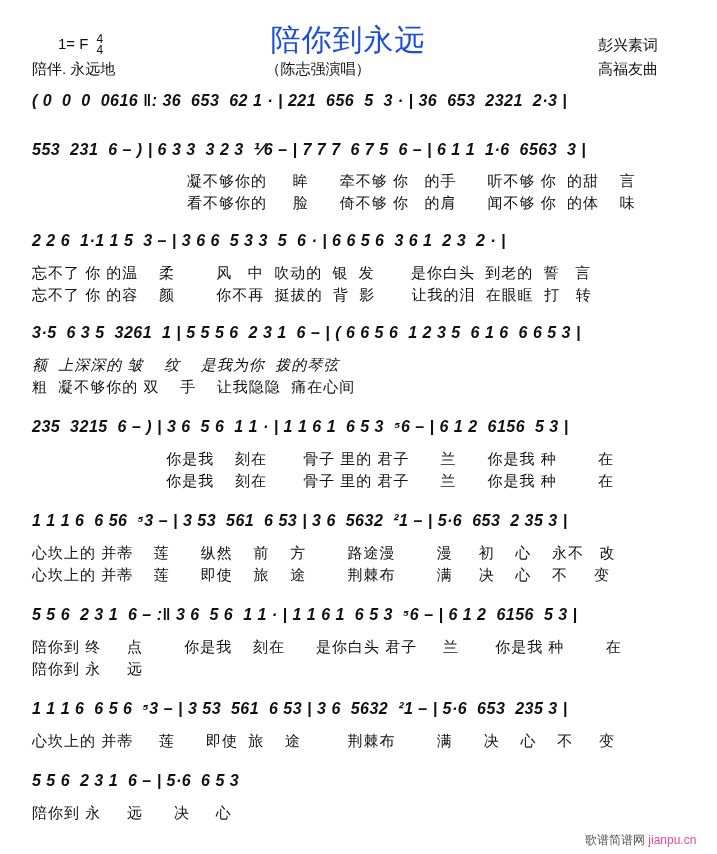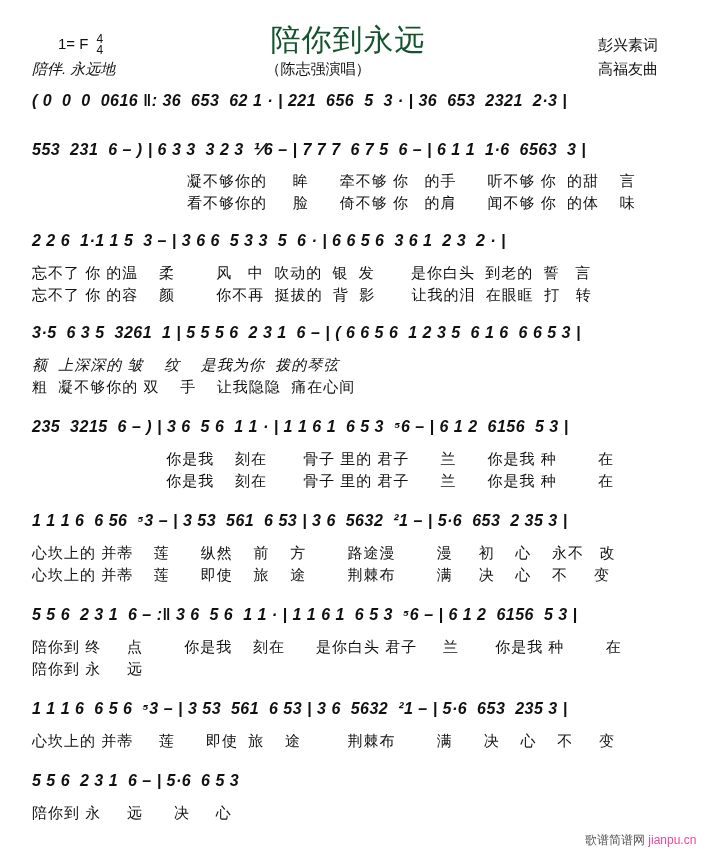--- a/index.html
+++ b/index.html
@@ -2,22 +2,22 @@
 <html><head>
 <meta charset="utf-8">
 <style>
   html, body { margin: 0; padding: 0; background: #ffffff; }
   body { width: 717px; height: 854px; position: relative; overflow: hidden;
          font-family: "Liberation Sans", "DejaVu Sans", sans-serif; color: #111; }
   .abs { position: absolute; }
   .key { left: 58px; top: 34px; font-size: 15px; }
   .key .frac { display: inline-block; vertical-align: middle; text-align: center; font-size: 12px; line-height: 11px; margin-left: 4px; }
   .key .frac span { display: block; }
-  .accomp { left: 32px; top: 60px; font-size: 15px; font-style: italic; }
-  .title { left: 0; width: 696px; top: 20px; text-align: center; font-size: 30px; color: #14532d; letter-spacing: 1px; }
+  .accomp { left: 32px; top: 60px; font-size: 15px; }
+  .title { left: 0; width: 696px; top: 20px; text-align: center; font-size: 30px; color: #1d4ed8; letter-spacing: 1px; }
   .singer { left: 0; width: 636px; top: 60px; text-align: center; font-size: 15px; }
   .lyricist { left: 598px; top: 36px; font-size: 15px; }
   .composer { left: 598px; top: 60px; font-size: 15px; }
   .row { position: absolute; left: 32px; width: 648px; }
   .notes { position: absolute; left: 0; top: 0; width: 648px; height: 26px; font-size: 16px; font-weight: bold; font-style: italic; white-space: pre; letter-spacing: 0.5px; }
   .lyr { position: absolute; left: 0; font-size: 15px; white-space: pre; letter-spacing: 1px; }
   .watermark { left: 585px; top: 832px; font-size: 12px; color: #555; }
   .watermark .w2 { color: #ec4899; }
 </style>
 </head>

